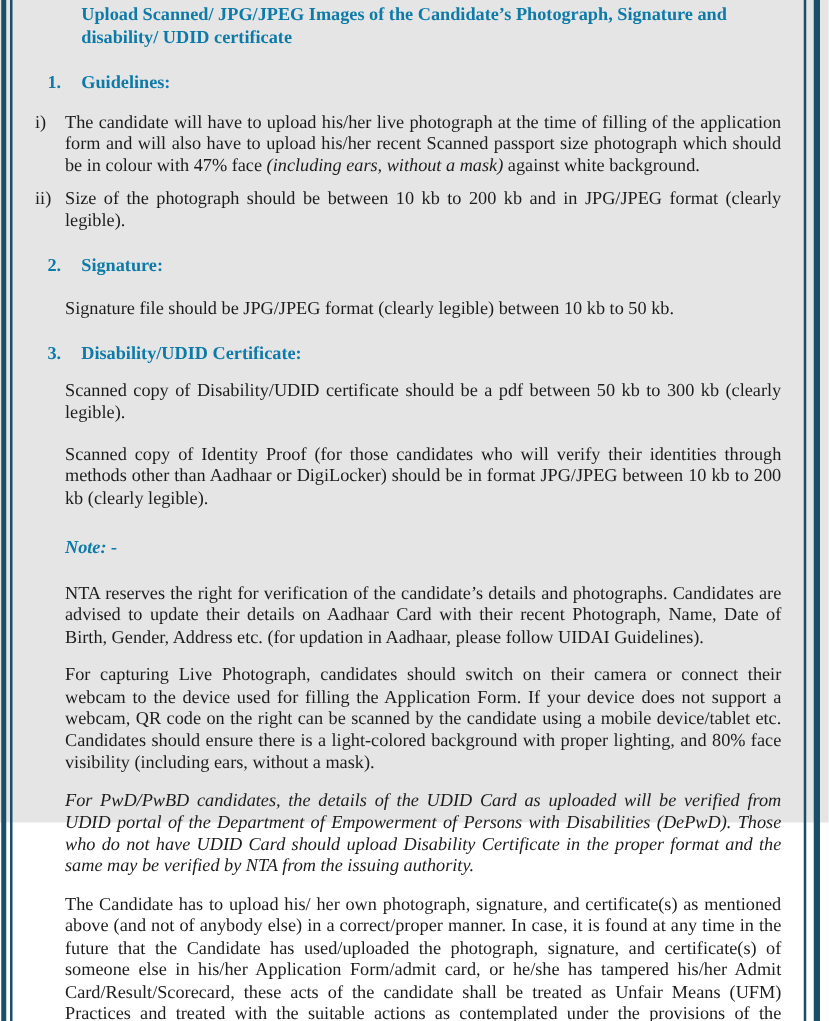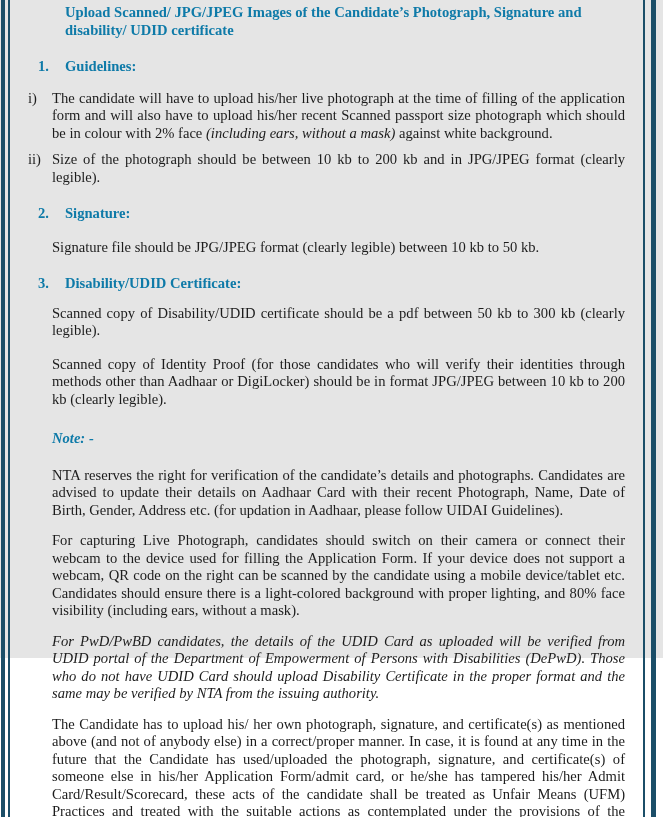--- a/index.html
+++ b/index.html
@@ -115,21 +115,21 @@
 
     <div class="doc-heading">Upload Scanned/ JPG/JPEG Images of the Candidate’s Photograph, Signature and disability/ UDID certificate</div>
 
     <div class="section-row">
       <span class="sec-num">1.</span>
       <span class="sec-title">Guidelines:</span>
     </div>
 
     <div class="roman-item">
       <span class="marker">i)</span>
-      <span class="item-text"><span>The candidate will have to upload his/her live photograph at the time of filling of the application form and will also have to upload his/her  recent Scanned  passport size photograph which should be in colour with 2% face </span><span class="italic-inline">(including ears, without a mask)</span><span> against white background.</span></span>
+      <span class="item-text"><span>The candidate will have to upload his/her live photograph at the time of filling of the application form and will also have to upload his/her  recent Scanned  passport size photograph which should be in colour with 47% face </span><span class="italic-inline">(including ears, without a mask)</span><span> against white background.</span></span>
     </div>
 
     <div class="roman-item second">
       <span class="marker">ii)</span>
       <span class="item-text">Size of the photograph should be between 10 kb to 200 kb and in JPG/JPEG format (clearly legible).</span>
     </div>
 
     <div class="section-row">
       <span class="sec-num">2.</span>
       <span class="sec-title">Signature:</span>

